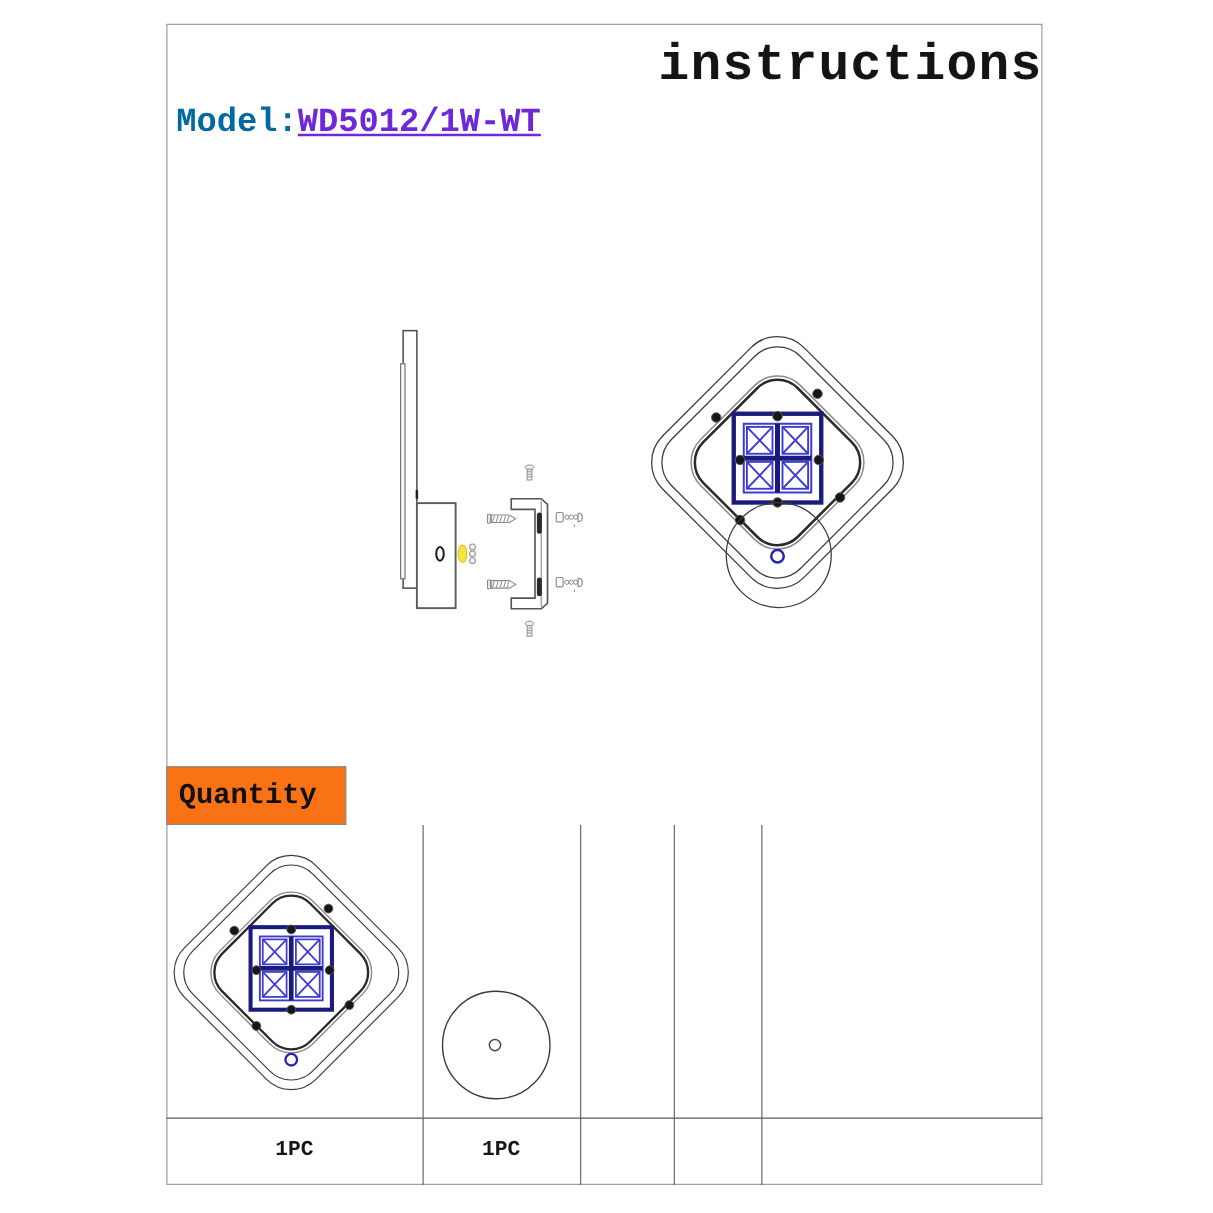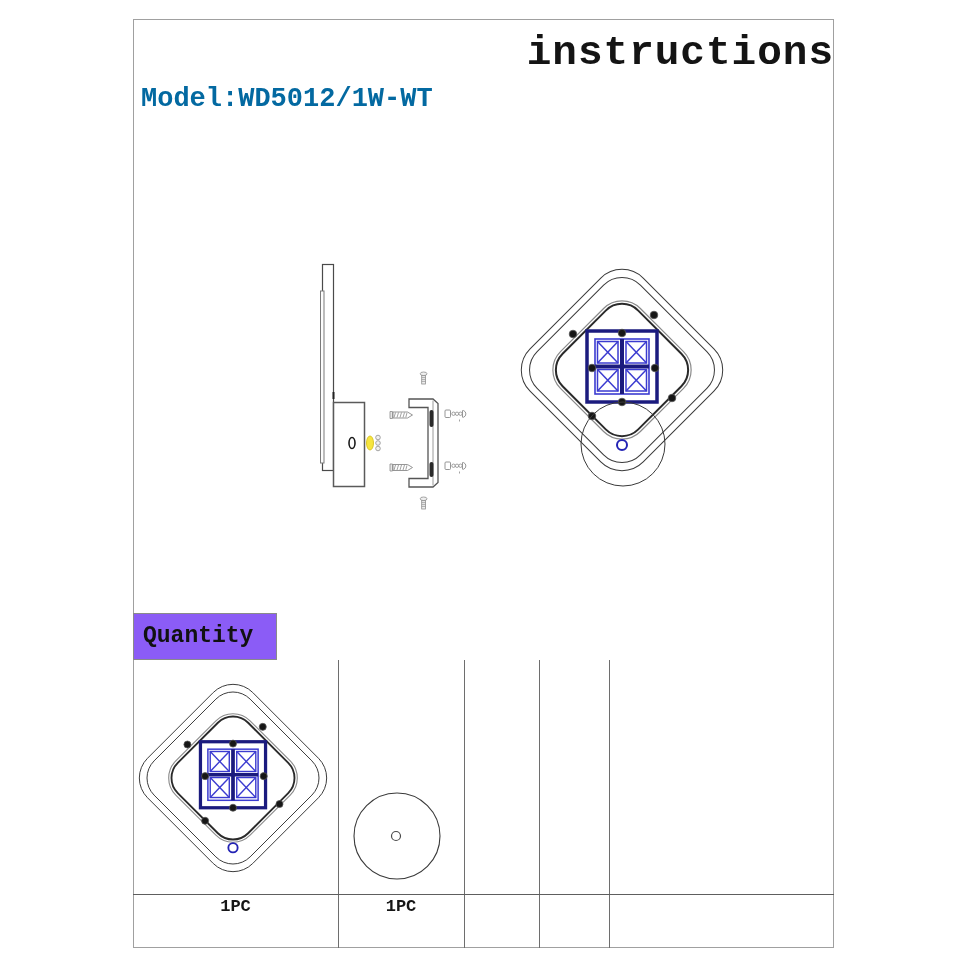--- a/index.html
+++ b/index.html
@@ -14,34 +14,34 @@
   }
   .title{
     position:absolute;left:133px;top:30px;width:701px;text-align:right;
     font-size:41px;font-weight:bold;letter-spacing:1px;color:#141414;
   }
   .model-line{
     position:absolute;left:141px;top:84px;font-size:27px;font-weight:bold;
     white-space:nowrap;
   }
   .model-label{color:#0369a1;}
-  .model-value{color:#0369a1;}
+  .model-value{color:#6d28d9;text-decoration:underline;}
   .diagram-svg{position:absolute;left:0;top:0;width:970px;height:970px;}
   .quantity-box{
     position:absolute;left:133px;top:613px;width:144px;height:47px;
-    border:1px solid #8a8a8a;box-sizing:border-box;background:#8b5cf6;
+    border:1px solid #8a8a8a;box-sizing:border-box;background:#f97316;
     font-size:23px;font-weight:bold;line-height:45px;padding-left:9px;
   }
   .qtable{
     position:absolute;left:133px;top:660px;width:701px;height:288px;
   }
   .vline{position:absolute;top:0;width:1px;height:288px;background:#6e6e6e;}
   .hline{position:absolute;left:0;top:234px;width:701px;height:1px;background:#5e5e5e;}
   .pc-label{
-    position:absolute;top:220px;height:54px;line-height:54px;
+    position:absolute;top:234px;height:54px;line-height:54px;
     text-align:center;font-size:17px;font-weight:bold;color:#161616;
   }
 </style>
 </head>
 <body>
 
 <div class="frame"></div>
 
 <div class="title">instructions</div>
 

